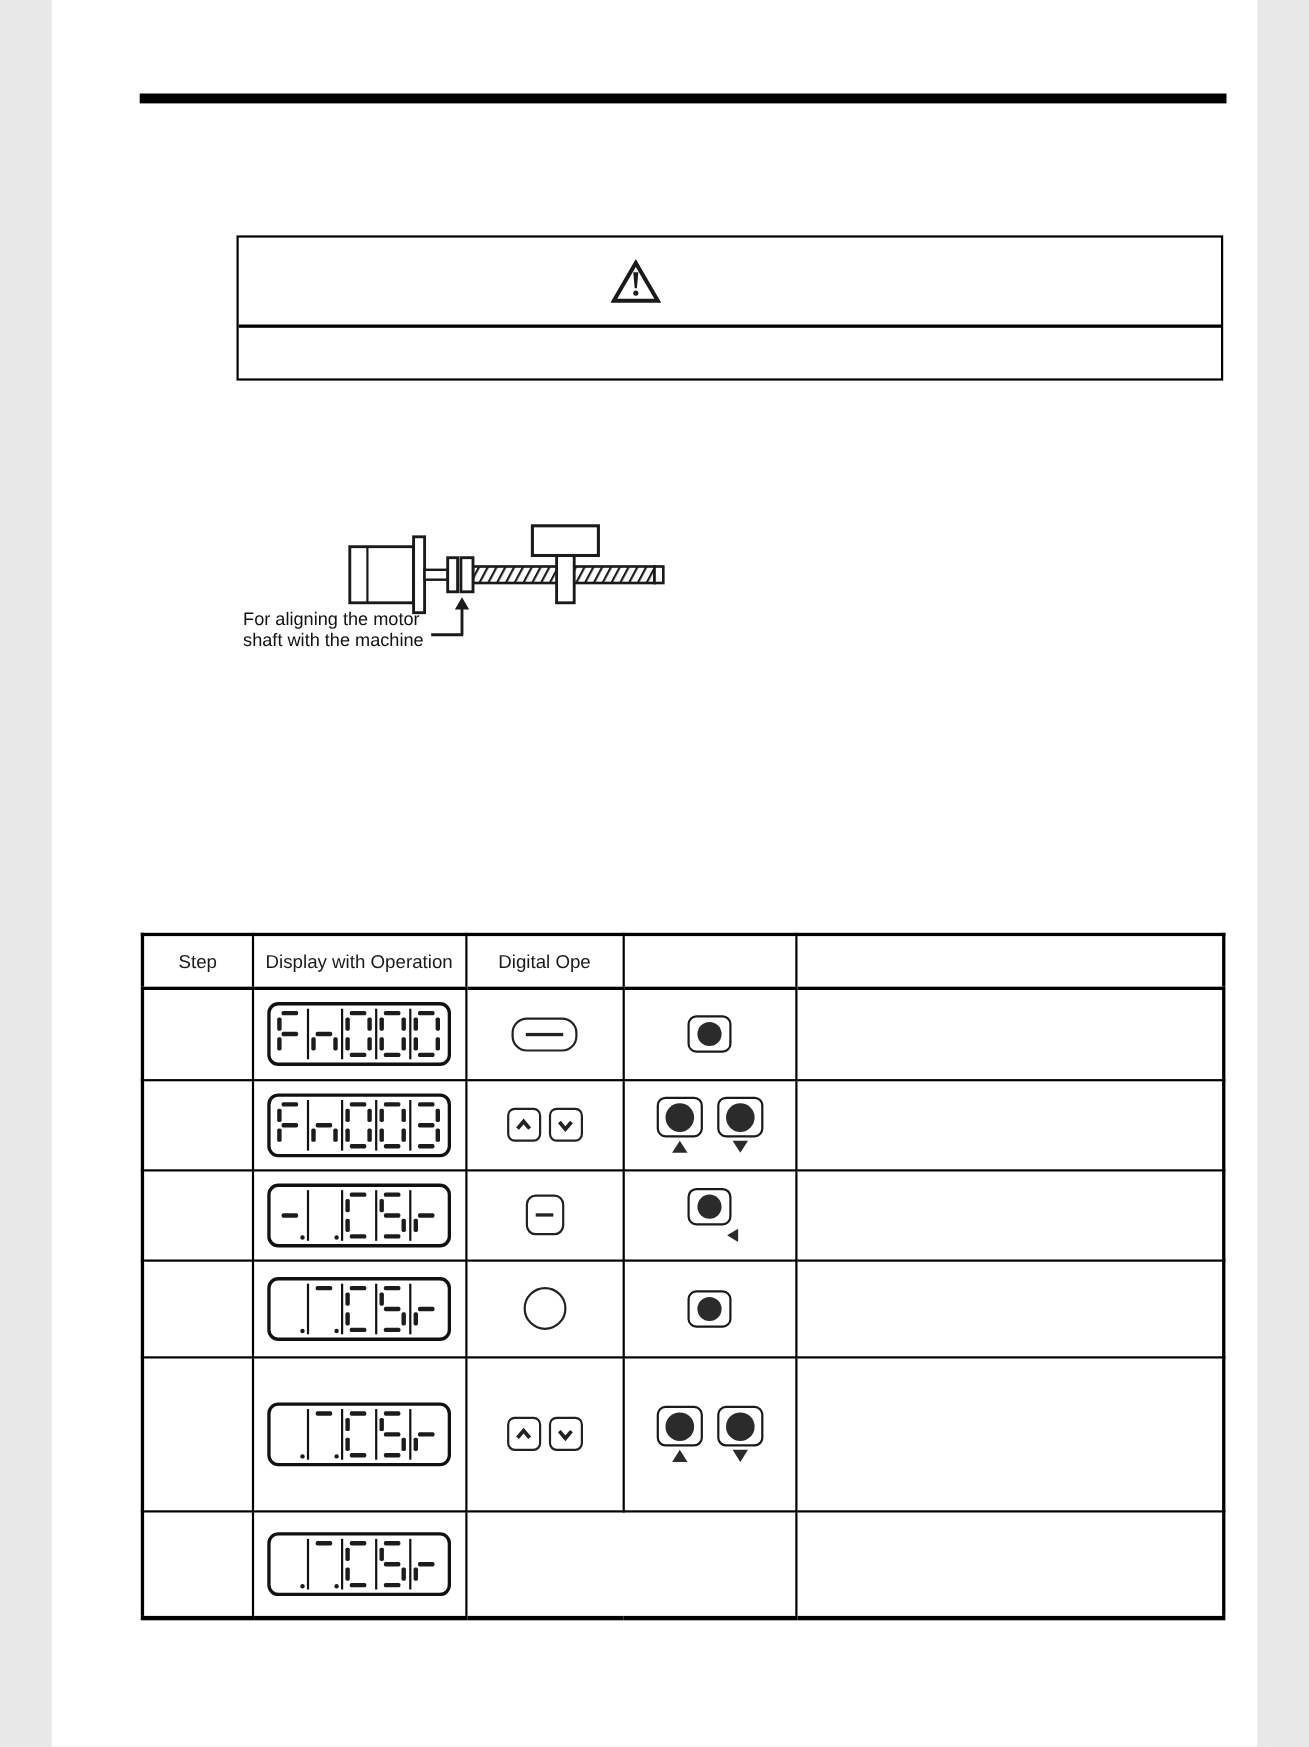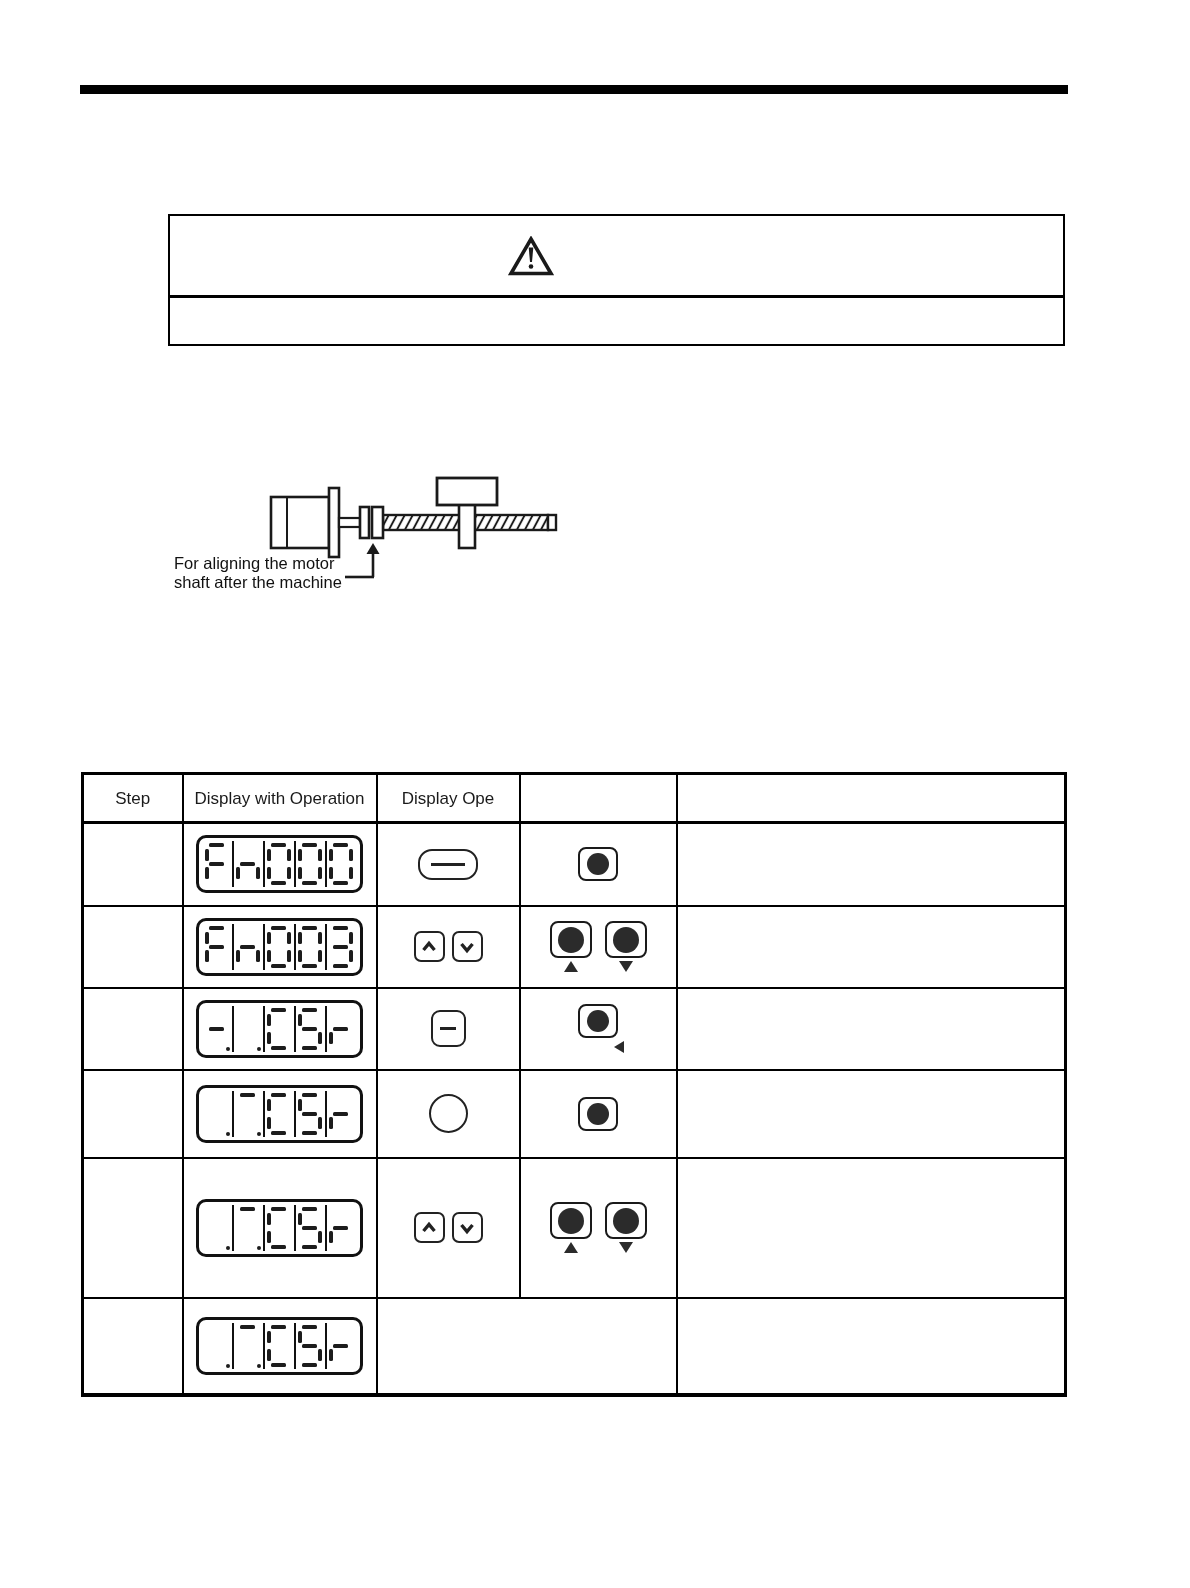--- a/index.html
+++ b/index.html
@@ -1,18 +1,18 @@
 <!DOCTYPE html>
 <html><head>
 <meta charset="utf-8">
 <style>
   html,body{margin:0;padding:0;background:#e8e8e8;}
   #page{
     position:relative;
-    width:1190px;height:1588px;
+    width:1096px;height:1588px;
     background:#ffffff;
     margin:0 auto;
     font-family:"Liberation Sans", sans-serif;
     color:#1a1a1a;
     overflow:hidden;
   }
   
   #top-rule{position:absolute;left:80px;top:85px;width:988px;height:9px;background:#000;}
 
   
@@ -20,21 +20,21 @@
   #warn-box .warn-top{position:relative;height:79px;border-bottom:3px solid #000;}
   #warn-box .warn-bottom{height:47px;}
   #warn-tri{position:absolute;left:338px;top:20px;}
 
   
   #figure{position:absolute;left:160px;top:460px;width:440px;height:145px;}
   #figure svg{position:absolute;left:0;top:0;}
   #fig-caption{position:absolute;left:14px;top:94px;font-size:16.5px;line-height:19px;color:#111;}
 
   
-  #proc-table{position:absolute;left:81px;top:772px;border-collapse:collapse;table-layout:fixed;}
+  #proc-table{position:absolute;left:81px;top:848px;border-collapse:collapse;table-layout:fixed;}
   #proc-table td,#proc-table th{border:2px solid #000;padding:0;text-align:center;vertical-align:middle;background:#fff;}
   #proc-table{border:3px solid #000;}
   #proc-table thead th{height:46px;font-size:17px;font-weight:400;line-height:19px;border-bottom:3px solid #000;}
   #proc-table tbody tr:last-child td{border-bottom:4px solid #000;}
   .cellwrap{display:flex;align-items:center;justify-content:center;width:100%;}
 
   
   .sevenseg{display:inline-flex;border:3px solid #111;border-radius:10px;padding:3px 4px;background:#fff;}
   .ss-cell{position:relative;width:29px;height:46px;box-sizing:border-box;}
   .ss-cell + .ss-cell{border-left:2px solid #111;width:31px;}
@@ -111,37 +111,37 @@
 
       <rect x="200" y="47" width="9" height="31" fill="#fff" stroke="#1a1a1a" stroke-width="2.6"></rect>
       <rect x="212" y="47" width="11" height="31" fill="#fff" stroke="#1a1a1a" stroke-width="2.6"></rect>
 
       <polygon points="213,83 206.5,94 219.5,94" fill="#1a1a1a"></polygon>
       <line x1="213" y1="92" x2="213" y2="117" stroke="#1a1a1a" stroke-width="2.6"></line>
       <line x1="185" y1="117" x2="214" y2="117" stroke="#1a1a1a" stroke-width="2.6"></line>
     </svg>
     <div id="fig-caption">
       <div>For aligning the motor</div>
-      <div>shaft after the machine</div>
+      <div>shaft with the machine</div>
     </div>
   </div>
 
   <table id="proc-table">
     <colgroup>
       <col style="width:100px">
         <col style="width:194px">
         <col style="width:143px">
         <col style="width:157px">
         <col style="width:389px">
     </colgroup>
     <thead>
       <tr>
         <th>Step</th>
         <th>Display with Operation</th>
-        <th>Display Ope</th>
+        <th>Digital Ope</th>
         <th></th>
         <th></th>
       </tr>
     </thead>
     <tbody>
         <tr style="height: 83px;">
           <td></td>
           <td>
             <div class="cellwrap">
               <div class="sevenseg">

